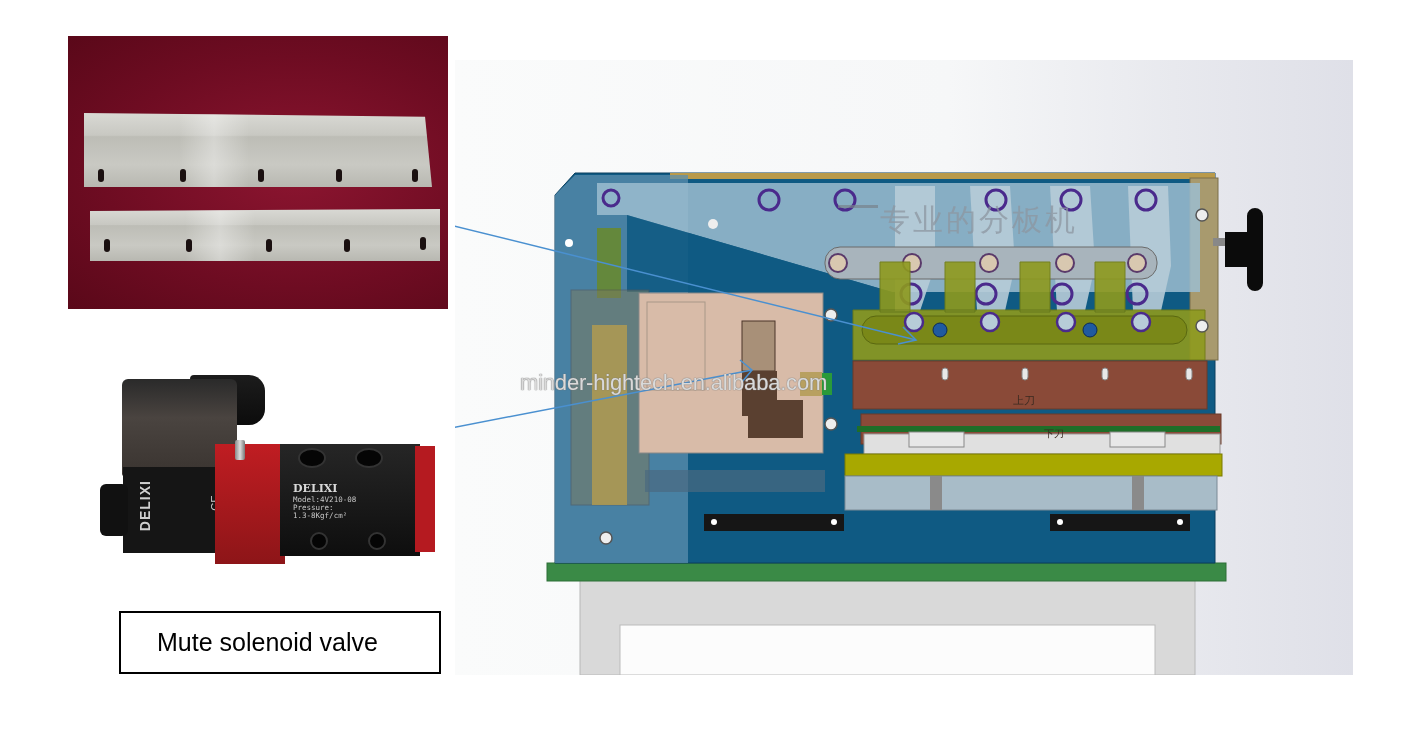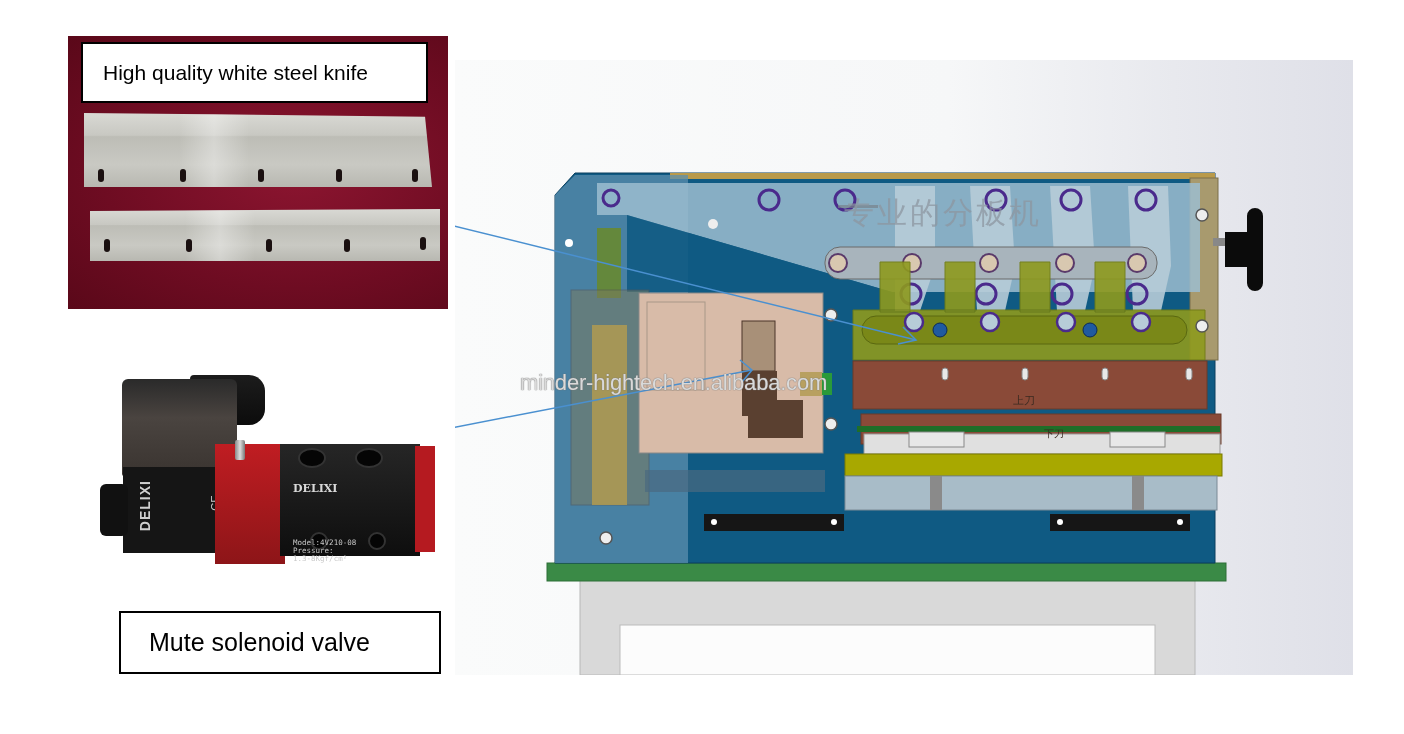--- a/index.html
+++ b/index.html
@@ -18,38 +18,37 @@
   .coil-head { left:27px; top:7px; width:115px; height:97px; background:linear-gradient(180deg,#2a2a2a 0%,#4a4440 40%,#3a3430 100%); border-radius:6px 6px 2px 2px; }
   .coil-plug { left:95px; top:3px; width:75px; height:50px; background:linear-gradient(180deg,#1c1c1c,#0c0c0c); border-radius:4px 16px 16px 4px; }
   .coil-body { left:28px; top:95px; width:115px; height:86px; background:#151515; }
   .coil-text { left:42px; top:108px; color:#cfcfcf; font-size:14px; font-weight:bold; writing-mode:vertical-rl; transform:rotate(180deg); letter-spacing:1px; }
   .coil-knob { left:5px; top:112px; width:28px; height:52px; background:#111; border-radius:6px; }
   .red-left { left:120px; top:72px; width:70px; height:120px; background:linear-gradient(180deg,#c01d22,#8d1518); }
   .black-mid { left:185px; top:72px; width:140px; height:112px; background:linear-gradient(180deg,#262626,#0e0e0e); }
   .red-right { left:320px; top:74px; width:20px; height:106px; background:#b51a20; }
   .port { position:absolute; width:24px; height:16px; border-radius:50%; background:#050505; border:2px solid #333; }
   .valve-brand { left:198px; top:110px; color:#d8d8d8; font-size:11px; font-weight:bold; font-family:"DejaVu Serif", serif; }
-  .valve-model { left:198px; top:124px; color:#c8c8c8; font-size:7.5px; line-height:8px; font-family:"DejaVu Sans Mono", monospace;margin-top:43px; }
+  .valve-model { left:198px; top:124px; color:#c8c8c8; font-size:7.5px; line-height:8px; font-family:"DejaVu Sans Mono", monospace; }
   .screw { left:140px; top:68px; width:10px; height:20px; background:linear-gradient(90deg,#888,#ddd,#777); border-radius:2px; }
 
-  .valve-label { left:119px; top:611px; width:322px; height:63px; border:2px solid #000; box-sizing:border-box; background:#fff; display:flex; align-items:center; padding-left:28px; font-size:25px; color:#000; }
+  .valve-label { left:119px; top:611px; width:322px; height:63px; border:2px solid #000; box-sizing:border-box; background:#fff; display:flex; align-items:center; padding-left:36px; font-size:25px; color:#000; }
 
   
   #cad-bg { left:455px; top:60px; width:898px; height:615px; background:linear-gradient(90deg,#fafbfb 0%,#f6f7f8 55%,#e8e9ee 80%,#dfe0e8 100%); }
   #cad-svg { left:455px; top:60px; }
 
   .watermark { left:520px; top:350px; font-size:22px; color:rgba(235,235,235,.85); text-shadow:0 0 1px #777, 0 0 1px #777; letter-spacing:-0.2px;margin-top:20px; }
   .cn-title { left:838px; top:193px; font-size:30px; color:rgba(140,150,160,.75); font-family:"DejaVu Serif", serif; letter-spacing:3px; }
   .cn-dash { left:838px; top:205px; width:40px; height:3px; background:rgba(120,130,140,.7); }
 </style>
 </head>
 <body>
 
 <div id="knife-photo" class="abs">
-  <div class="abs knife-label">High quality white steel knife</div>
   <div class="abs blade" style="left:16px;top:77px;width:348px;height:74px;clip-path:polygon(0 0,98% 5%,100% 100%,0 100%);">
     <div class="shine"></div>
     <div class="hole" style="left:14px;top:56px;"></div>
     <div class="hole" style="left:96px;top:56px;"></div>
     <div class="hole" style="left:174px;top:56px;"></div>
     <div class="hole" style="left:252px;top:56px;"></div>
     <div class="hole" style="left:328px;top:56px;"></div>
   </div>
   <div class="abs blade" style="left:22px;top:173px;width:350px;height:52px;clip-path:polygon(0 4%,100% 0,100% 100%,0 100%);">
     <div class="shine"></div>
@@ -206,16 +205,16 @@
 
   <g stroke="#4a90d0" stroke-width="1.5" fill="none">
     <line x1="308" y1="190" x2="916" y2="340"></line>
     <polyline points="903,327 916,340 898,344"></polyline>
     <line x1="305" y1="456" x2="752" y2="370"></line>
     <polyline points="740,360 752,370 742,382"></polyline>
   </g>
 </svg>
 
 <div class="abs cn-dash"></div>
-<div class="abs cn-title" style="left:844px;">专业的分板机</div>
+<div class="abs cn-title" style="left:880px;margin-top:7px;">专业的分板机</div>
 <div class="abs" style="left:1013px;top:393px;font-size:11px;color:#3a2a20;">上刀</div>
 <div class="abs" style="left:1044px;top:427px;font-size:10px;color:#3a2a20;">下刀</div>
 <div class="abs watermark">minder-hightech.en.alibaba.com</div>
 
 </body></html>

